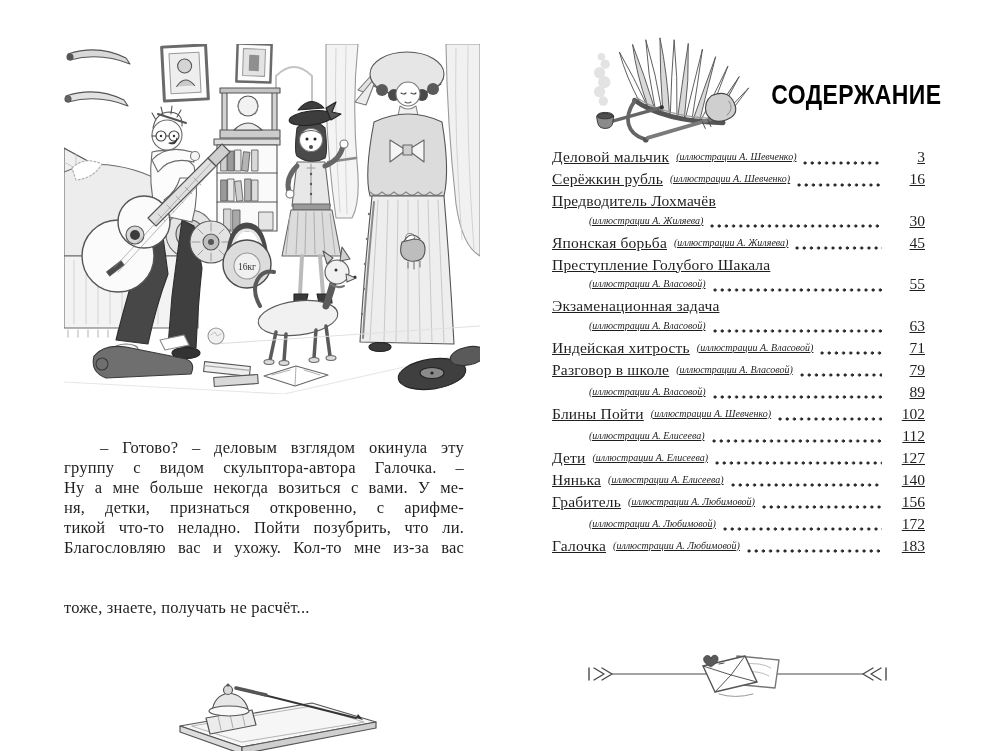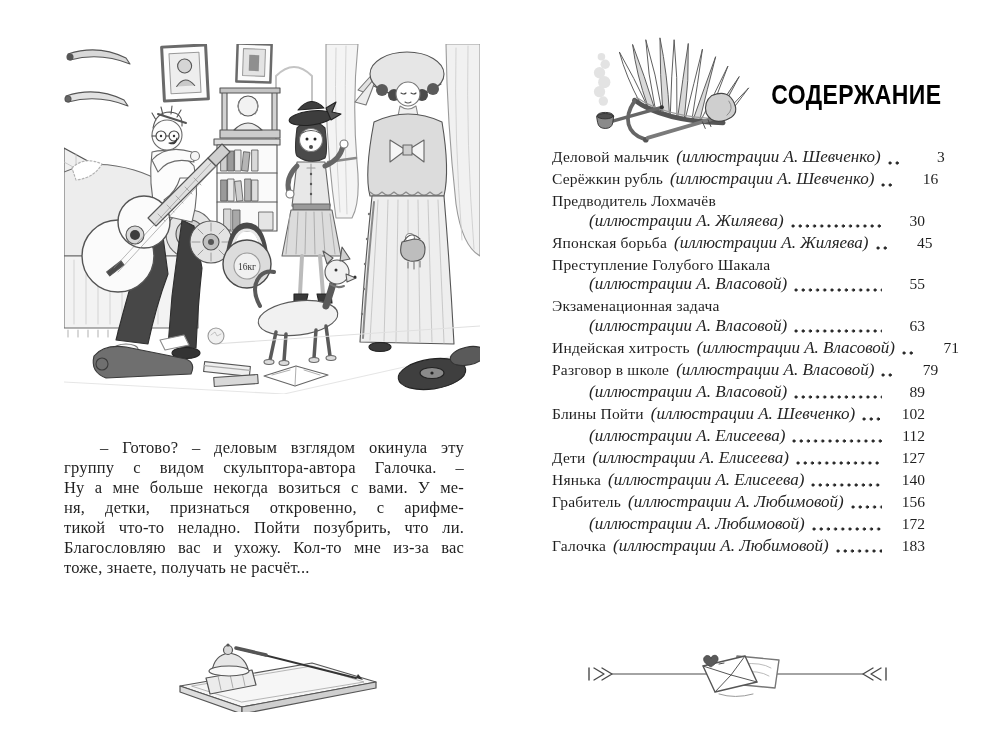--- a/index.html
+++ b/index.html
@@ -7,38 +7,38 @@
     width:1001px;height:751px;position:relative;overflow:hidden;
     background:#ffffff;color:#1f1f1f;
     font-family:"Liberation Serif","DejaVu Serif",serif;
   }
   
   .left-page{position:absolute;left:64px;top:44px;width:416px;}
   .illustration{display:block;width:416px;height:350px;}
   .paragraph{margin-top:12px;width:400px;font-size:16.5px;line-height:20px;letter-spacing:.2px;}
   .para-line{text-align:justify;text-align-last:justify;white-space:nowrap;}
   .para-line.first{text-indent:36px;margin-top:44px;}
-  .para-line.last{text-align-last:left;white-space:normal;}
+  .para-line.last{text-align-last:left;white-space:normal;margin-top:40px;}
   .inkwell{display:block;margin:58px 0 0 106px;width:218px;height:76px;}
   
   .right-page{position:absolute;left:552px;top:35px;width:373px;}
   .rp-header{position:relative;height:112px;}
   .headdress{position:absolute;left:34px;top:0;width:180px;height:118px;}
   .contents-title{
     position:absolute;right:-16px;top:46px;margin:0;
     font-family:"Liberation Sans","DejaVu Sans",sans-serif;
     font-weight:700;font-size:28px;line-height:1;letter-spacing:.5px;color:#000;
     transform:scaleX(.82);transform-origin:100% 50%;white-space:nowrap;
   }
   .toc-list{margin-top:0;}
   .toc-entry{margin-bottom:2.5px;}
-  .toc-row{display:flex;align-items:center;line-height:19.5px;font-size:15.5px;}
+  .toc-row{display:flex;align-items:center;line-height:19.5px;font-size:15.5px;text-decoration:underline;}
   .toc-row.row2{padding-left:30px;}
   .toc-title{white-space:pre;letter-spacing:.2px;}
-  .toc-note{font-style:italic;font-size:17px;white-space:pre;margin-left:7px;color:#242424;}
+  .toc-note{font-style:italic;font-size:10px;white-space:pre;margin-left:7px;color:#242424;}
   .leader{
     flex:1 1 auto;min-width:14px;align-self:flex-end;height:14px;margin:0 9px 0 7px;
     background-image:radial-gradient(circle at 2px 10px,#2a2a2a 1.35px,rgba(0,0,0,0) 1.8px);
     background-size:7.2px 14px;background-repeat:repeat-x;background-position:0 0;
   }
   .toc-page{min-width:34px;text-align:right;font-size:15.5px;white-space:pre;}
   
   .footer-ornament{position:absolute;left:585px;top:648px;width:305px;height:52px;}
 </style>
 </head>

